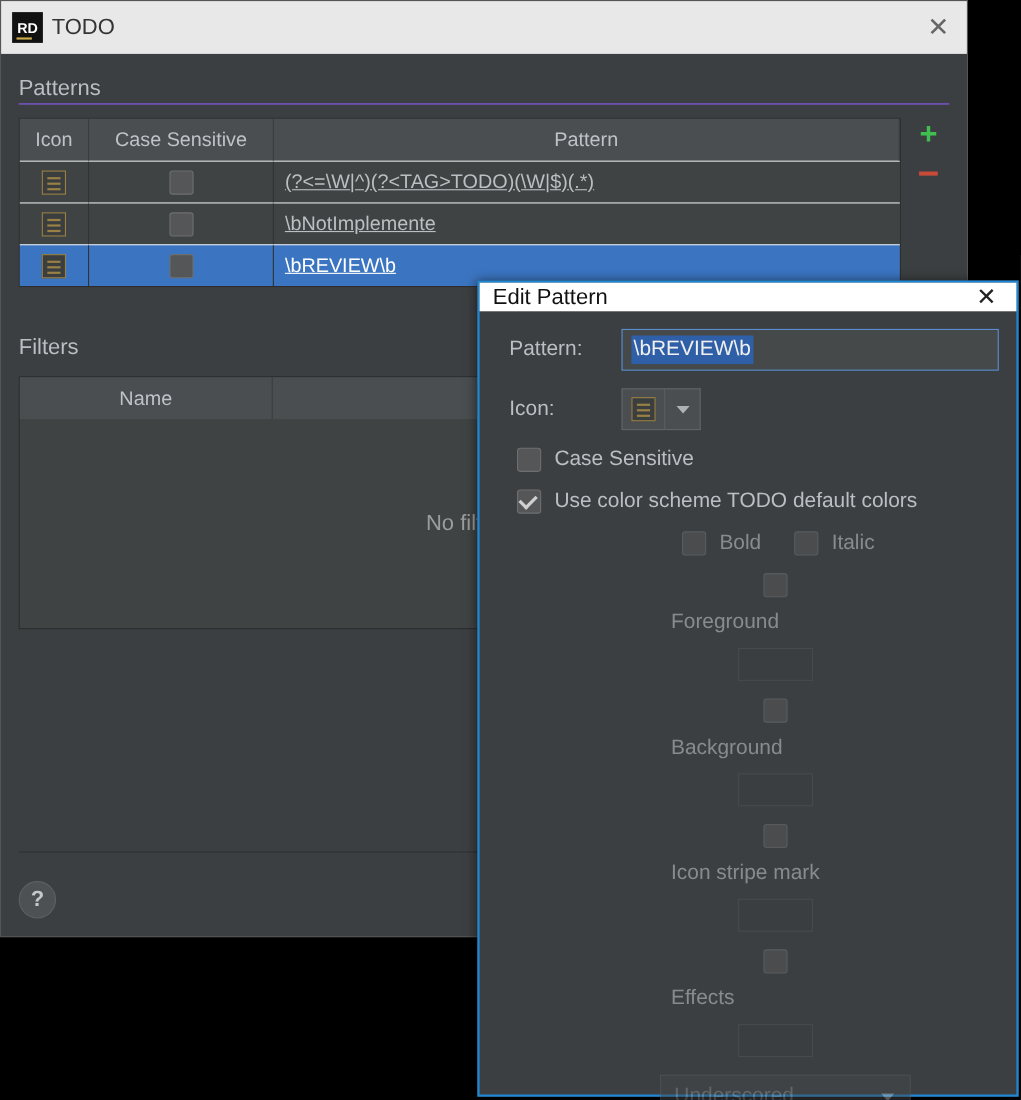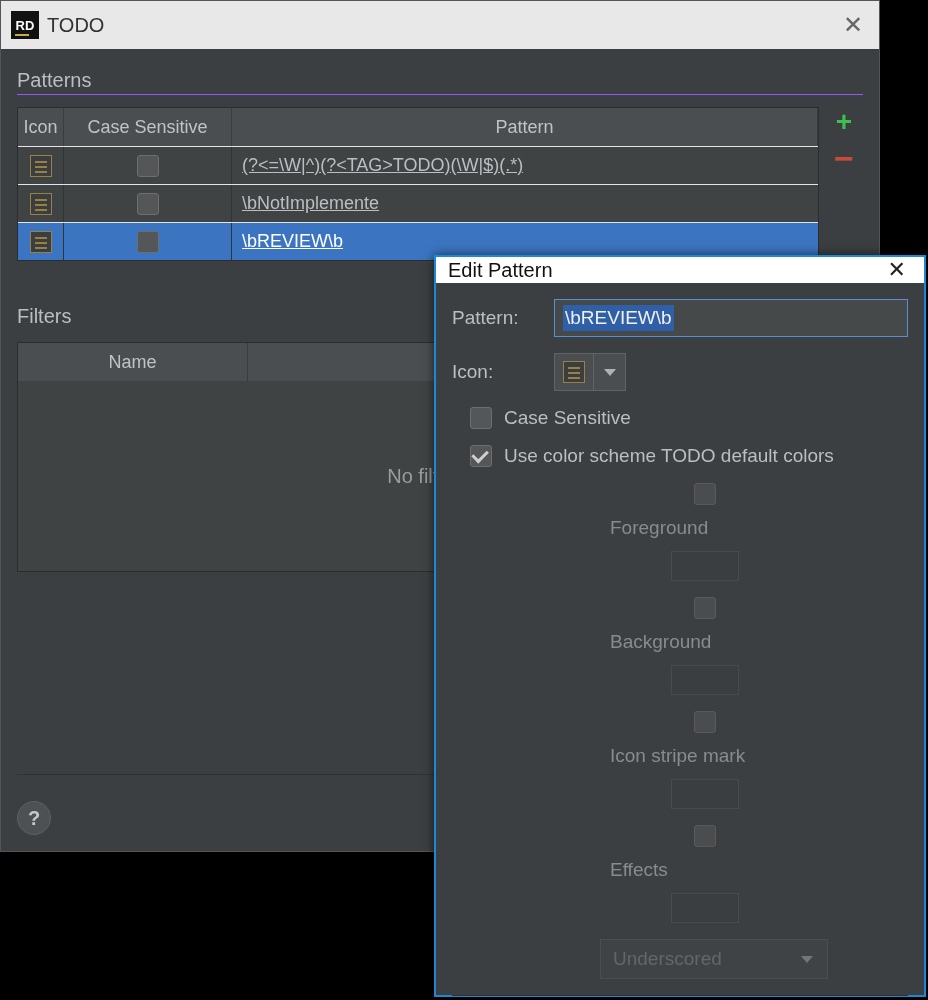--- a/index.html
+++ b/index.html
@@ -90,21 +90,21 @@
     display: flex;
     align-items: center;
     height: 38px;
   }
   .pt-head {
     background: #4a4e50;
     color: #bfc3c7;
   }
   .pt-row { background: #3f4344; border-top:1px solid #e5e5e5;text-decoration:underline; }
   .pt-row.selected { background: #3b74c0; color: #fff; }
-  .col-icon { width: 46px; text-align: center; border-right:1px solid #313435; display:flex; align-items:center; justify-content:center; height:100%; }
+  .col-icon { width: 63px; text-align: center; border-right:1px solid #313435; display:flex; align-items:center; justify-content:center; height:100%; }
   .col-cs { width: 168px; text-align: center; border-right:1px solid #313435; display:flex; align-items:center; justify-content:center; height:100%; }
   .col-pat { flex: 1; padding: 0 10px; display:flex; align-items:center; height:100%; }
   .pt-head .col-icon,.pt-head .col-cs,.pt-head .col-pat{ border-right:1px solid #3a3d3f; justify-content:center;}
   .pt-head .col-pat{ justify-content:center;}
 
   .todo-glyph {
     width: 22px; height: 22px;
     border: 1px solid #9a8044;
     background: #3b3e3f;
     position: relative;
@@ -213,21 +213,21 @@
   }
   .dlg-body {
     flex:1;
     padding:16px 16px 10px 16px;
     display:flex; flex-direction:column;
     gap:16px;
     color:#bbbec2;
     font-size:19px;
   }
   .row { display:flex; align-items:center; gap:14px; }
-  .label { width:88px; }
+  .label { width:88px;margin-left:11px; }
   .pattern-input {
     flex:1;
     height:38px;
     border:1px solid #5a8ed0;
     background:#45494a;
     padding:0 8px;
     display:flex;align-items:center;
     color:#fff;
   }
   .pattern-input .sel {
@@ -402,20 +402,30 @@
       <span class="checkbox"></span>
       <span>Case Sensitive</span>
     </div>
 
     <div class="cb-row">
       <span class="checkbox checked"></span>
       <span>Use color scheme TODO default colors</span>
     </div>
 
     <div class="group dim">
+      <div class="style-row">
+        <div class="cb-row">
+          <span class="checkbox"></span>
+          <span>Bold</span>
+        </div>
+        <div class="cb-row">
+          <span class="checkbox"></span>
+          <span>Italic</span>
+        </div>
+      </div>
 
       <div class="color-row">
         <span class="checkbox"></span>
         <span class="lbl">Foreground</span>
         <span class="swatch"></span>
       </div>
       <div class="color-row">
         <span class="checkbox"></span>
         <span class="lbl">Background</span>
         <span class="swatch"></span>

